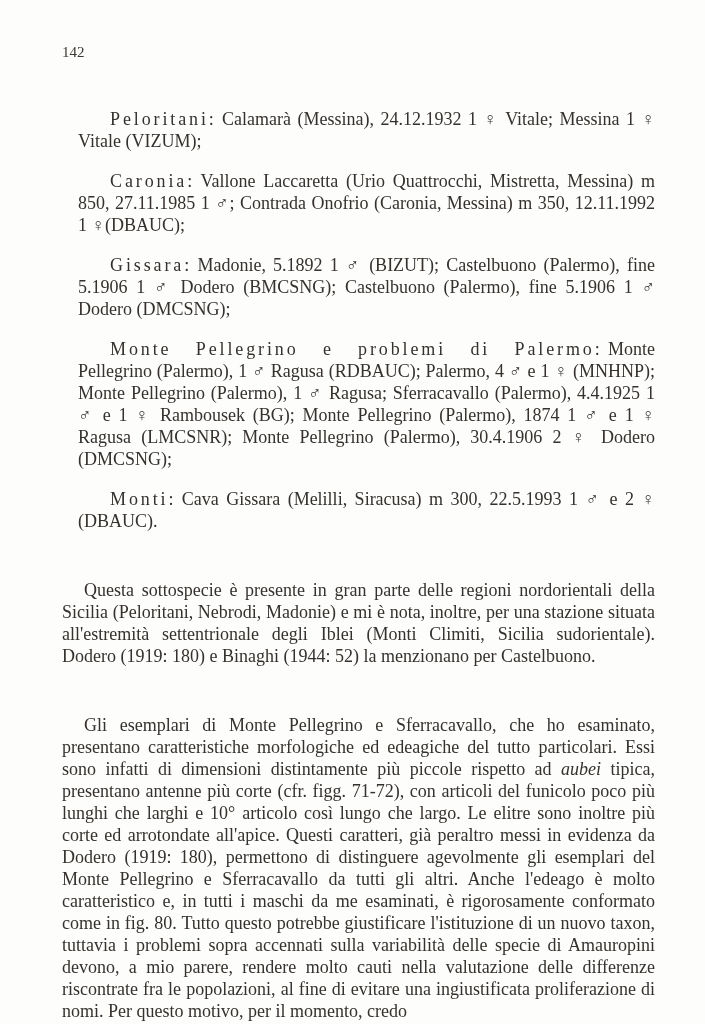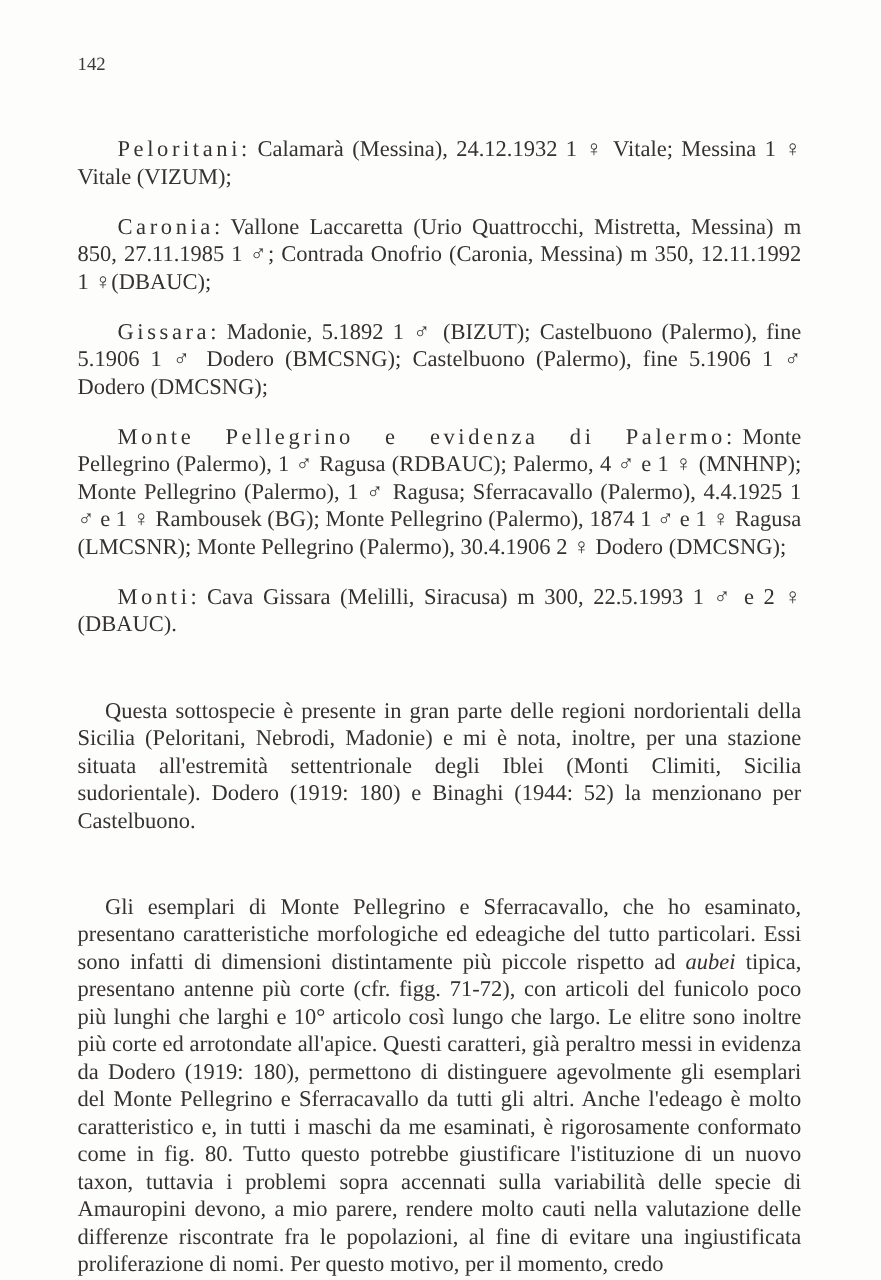--- a/index.html
+++ b/index.html
@@ -7,31 +7,32 @@
     padding: 0;
     background: #ffffff;
   }
   .page {
     position: relative;
     width: 705px;
     height: 1024px;
     background: #fdfdfb;
     overflow: hidden;
     box-sizing: border-box;
-    padding: 42px 64px 0 62px;
+    padding: 42px 50px 0 62px;
     font-family: "Liberation Serif", "DejaVu Serif", serif;
     color: #35312e;
   }
   .pagenum {
     font-size: 15px;
     line-height: 20px;
     color: #3c3835;
   }
   .records {
     margin-top: 46px;
+    margin-left: 16px;
   }
   p {
     margin: 0;
     font-size: 18px;
     line-height: 22px;
     text-align: justify;
   }
   .rec {
     text-indent: 32px;
     margin-bottom: 18px;
@@ -62,21 +63,21 @@
   <div class="pagenum">142</div>
 
   <div class="records">
 
     <p class="rec"><span class="rhead">Peloritani:</span><span>Calamarà (Messina), 24.12.1932 1 ♀ Vitale; Messina 1 ♀ Vitale (VIZUM);</span></p>
 
     <p class="rec"><span class="rhead">Caronia:</span><span>Vallone Laccaretta (Urio Quattrocchi, Mistretta, Messina) m 850, 27.11.1985 1 ♂; Contrada Onofrio (Caronia, Messina) m 350, 12.11.1992 1 ♀(DBAUC);</span></p>
 
     <p class="rec"><span class="rhead">Gissara:</span><span>Madonie, 5.1892 1 ♂ (BIZUT); Castelbuono (Palermo), fine 5.1906 1 ♂ Dodero (BMCSNG); Castelbuono (Palermo), fine 5.1906 1 ♂ Dodero (DMCSNG);</span></p>
 
-    <p class="rec"><span class="rhead">Monte Pellegrino e evidenza di Palermo:</span><span>Monte Pellegrino (Palermo), 1 ♂ Ragusa (RDBAUC); Palermo, 4 ♂ e 1 ♀ (MNHNP); Monte Pellegrino (Palermo), 1 ♂ Ragusa; Sferracavallo (Palermo), 4.4.1925 1 ♂ e 1 ♀ Rambousek (BG); Monte Pellegrino (Palermo), 1874 1 ♂ e 1 ♀ Ragusa (LMCSNR); Monte Pellegrino (Palermo), 30.4.1906 2 ♀ Dodero (DMCSNG);</span></p>
+    <p class="rec"><span class="rhead">Monte Pellegrino e problemi di Palermo:</span><span>Monte Pellegrino (Palermo), 1 ♂ Ragusa (RDBAUC); Palermo, 4 ♂ e 1 ♀ (MNHNP); Monte Pellegrino (Palermo), 1 ♂ Ragusa; Sferracavallo (Palermo), 4.4.1925 1 ♂ e 1 ♀ Rambousek (BG); Monte Pellegrino (Palermo), 1874 1 ♂ e 1 ♀ Ragusa (LMCSNR); Monte Pellegrino (Palermo), 30.4.1906 2 ♀ Dodero (DMCSNG);</span></p>
 
     <p class="rec"><span class="rhead">Monti:</span><span>Cava Gissara (Melilli, Siracusa) m 300, 22.5.1993 1 ♂ e 2 ♀ (DBAUC).</span></p>
 
   </div>
 
   <div class="discussion">
 
     <p class="disc">Questa sottospecie è presente in gran parte delle regioni nordorientali della Sicilia (Peloritani, Nebrodi, Madonie) e mi è nota, inoltre, per una stazione situata all'estremità settentrionale degli Iblei (Monti Climiti, Sicilia sudorientale). Dodero (1919: 180) e Binaghi (1944: 52) la menzionano per Castelbuono.</p>
 
     <p class="disc"><span>Gli esemplari di Monte Pellegrino e Sferracavallo, che ho esaminato, presentano caratteristiche morfologiche ed edeagiche del tutto particolari. Essi sono infatti di dimensioni distintamente più piccole rispetto ad </span><em class="sp">aubei</em><span> tipica, presentano antenne più corte (cfr. figg. 71-72), con articoli del funicolo poco più lunghi che larghi e 10° articolo così lungo che largo. Le elitre sono inoltre più corte ed arrotondate all'apice. Questi caratteri, già peraltro messi in evidenza da Dodero (1919: 180), permettono di distinguere agevolmente gli esemplari del Monte Pellegrino e Sferracavallo da tutti gli altri. Anche l'edeago è molto caratteristico e, in tutti i maschi da me esaminati, è rigorosamente conformato come in fig. 80. Tutto questo potrebbe giustificare l'istituzione di un nuovo taxon, tuttavia i problemi sopra accennati sulla variabilità delle specie di Amauropini devono, a mio parere, rendere molto cauti nella valutazione delle differenze riscontrate fra le popolazioni, al fine di evitare una ingiustificata proliferazione di nomi. Per questo motivo, per il momento, credo</span></p>

